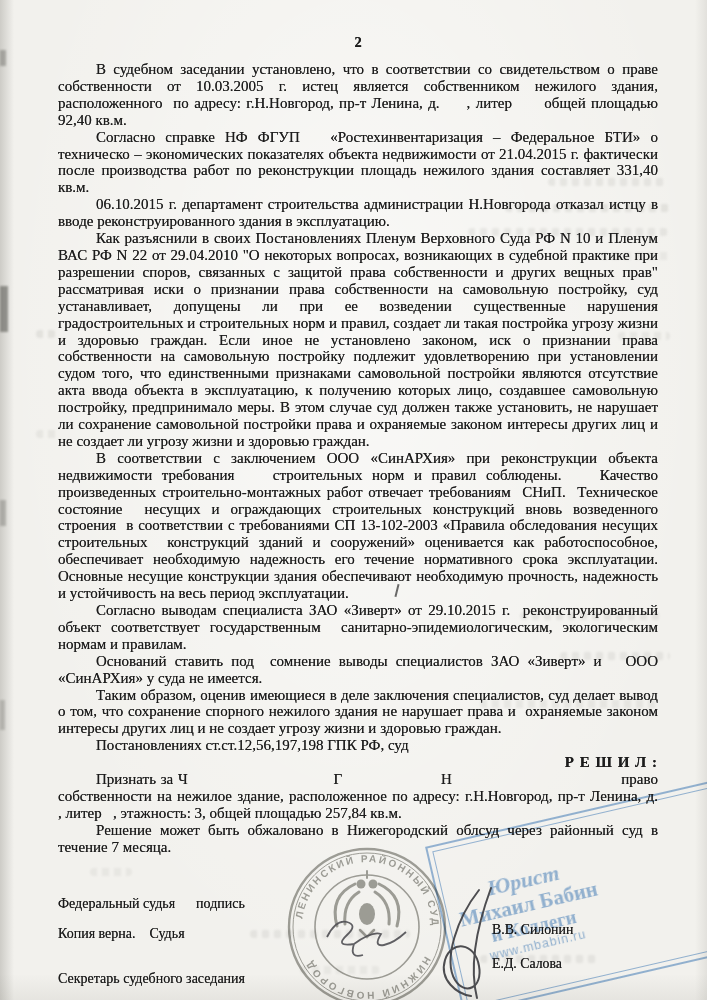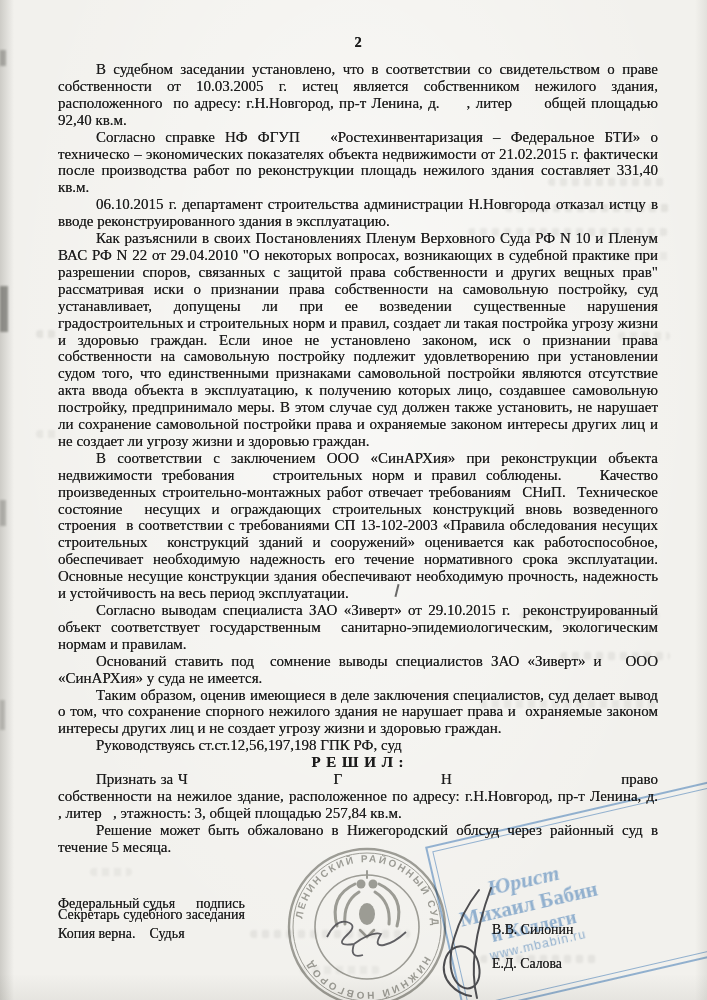--- a/index.html
+++ b/index.html
@@ -21,21 +21,21 @@
     position:absolute;top:34px;left:58px;width:600px;
     text-align:center;font-size:14.5px;font-weight:bold;
     text-shadow:0 0 .5px rgba(25,25,25,.85);
   }
   .content{
     position:absolute;top:61px;left:58px;width:600px;
     font-size:15px;line-height:16.9px;
     text-shadow:0 0 .55px rgba(25,25,25,.8);
   }
   .para{margin:0;text-align:justify;text-indent:38px;white-space:pre-wrap;}
-  .para.center{text-align:center;text-indent:0;letter-spacing:1px;font-weight:bold;}
+  .para.center{text-align:right;text-indent:0;letter-spacing:1px;font-weight:bold;}
   .sigline{
     position:absolute;left:58px;font-size:14px;white-space:pre-wrap;
     text-shadow:0 0 .55px rgba(25,25,25,.8);
   }
   .signame{
     position:absolute;left:492px;font-size:13.8px;white-space:pre;
     text-shadow:0 0 .55px rgba(25,25,25,.8);
   }
   
   .seal{
@@ -95,36 +95,36 @@
   <div class="edge" style="left:0;top:286px;width:8px;height:46px;opacity:.45;"></div>
   <div class="edge" style="left:0;top:50px;width:6px;height:16px;opacity:.3;"></div>
   <div class="edge" style="left:0;top:500px;width:6px;height:26px;opacity:.25;"></div>
   <div class="edge" style="left:0;top:700px;width:5px;height:30px;opacity:.2;"></div>
   <div class="inkmark"></div>
 
   <div class="pageno">2</div>
 
   <div class="content">
       <p class="para indent">В судебном заседании установлено, что в соответствии со свидетельством о праве собственности от 10.03.2005 г. истец является собственником нежилого здания, расположенного  по адресу: г.Н.Новгород, пр-т Ленина, д.     , литер      общей площадью 92,40 кв.м.</p>
-      <p class="para indent">Согласно справке НФ ФГУП   «Ростехинвентаризация – Федеральное БТИ» о техническо – экономических показателях объекта недвижимости от 21.02.2015 г. фактически после производства работ по реконструкции площадь нежилого здания составляет 331,40 кв.м.</p>
+      <p class="para indent">Согласно справке НФ ФГУП   «Ростехинвентаризация – Федеральное БТИ» о техническо – экономических показателях объекта недвижимости от 21.04.2015 г. фактически после производства работ по реконструкции площадь нежилого здания составляет 331,40 кв.м.</p>
       <p class="para indent">06.10.2015 г. департамент строительства администрации Н.Новгорода отказал истцу в вводе реконструированного здания в эксплуатацию.</p>
       <p class="para indent">Как разъяснили в своих Постановлениях Пленум Верховного Суда РФ N 10 и Пленум ВАС РФ N 22 от 29.04.2010 "О некоторых вопросах, возникающих в судебной практике при разрешении споров, связанных с защитой права собственности и других вещных прав" рассматривая иски о признании права собственности на самовольную постройку, суд устанавливает,  допущены  ли  при  ее  возведении  существенные  нарушения градостроительных и строительных норм и правил, создает ли такая постройка угрозу жизни и здоровью граждан. Если иное не установлено законом, иск о признании права собственности на самовольную постройку подлежит удовлетворению при установлении судом того, что единственными признаками самовольной постройки являются отсутствие акта ввода объекта в эксплуатацию, к получению которых лицо, создавшее самовольную постройку, предпринимало меры. В этом случае суд должен также установить, не нарушает ли сохранение самовольной постройки права и охраняемые законом интересы других лиц и не создает ли угрозу жизни и здоровью граждан.</p>
       <p class="para indent">В соответствии с заключением ООО «СинАРХия» при реконструкции объекта недвижимости требования    строительных норм и правил соблюдены.    Качество произведенных строительно-монтажных работ отвечает требованиям  СНиП.  Техническое состояние  несущих и ограждающих строительных конструкций вновь возведенного строения  в соответствии с требованиями СП 13-102-2003 «Правила обследования несущих строительных  конструкций зданий и сооружений» оценивается как работоспособное, обеспечивает необходимую надежность его течение нормативного срока эксплуатации. Основные несущие конструкции здания обеспечивают необходимую прочность, надежность и устойчивость на весь период эксплуатации.</p>
       <p class="para indent">Согласно выводам специалиста ЗАО «Зиверт» от 29.10.2015 г.  реконструированный объект соответствует государственным  санитарно-эпидемиологическим, экологическим нормам и правилам.</p>
       <p class="para indent">Оснований ставить под  сомнение выводы специалистов ЗАО «Зиверт» и   ООО «СинАРХия» у суда не имеется.</p>
       <p class="para indent">Таким образом, оценив имеющиеся в деле заключения специалистов, суд делает вывод о том, что сохранение спорного нежилого здания не нарушает права и  охраняемые законом интересы других лиц и не создает угрозу жизни и здоровью граждан.</p>
-      <p class="para indent">Руководствуясь ст.ст.12,56,197,198 ГПК РФ, суд</p>
+      <p class="para indent">Постановлениях ст.ст.12,56,197,198 ГПК РФ, суд</p>
       <p class="para center">Р Е Ш И Л :</p>
       <p class="para indent">Признать за Ч                               Г                     Н                                    право собственности на нежилое здание, расположенное по адресу: г.Н.Новгород, пр-т Ленина, д.    , литер   , этажность: 3, общей площадью 257,84 кв.м.</p>
-      <p class="para indent">Решение может быть обжаловано в Нижегородский облсуд через районный суд в течение 5 месяца.</p>
+      <p class="para indent">Решение может быть обжаловано в Нижегородский облсуд через районный суд в течение 7 месяца.</p>
     </div>
 
   <div class="sigline" style="top:896px;">Федеральный судья      подпись</div>
   <div class="sigline" style="top:926px;">Копия верна.    Судья</div>
-  <div class="sigline" style="top:907px;">Секретарь судебного заседания</div>
+  <div class="sigline" style="top:971px;">Секретарь судебного заседания</div>
   <div class="signame" style="top:922px;">В.В. Силонин</div>
   <div class="signame" style="top:956px;">Е.Д. Салова</div>
 
   <svg class="seal" viewBox="0 0 170 170" style="color: rgb(139, 139, 133);">
     <defs>
       <filter id="b1" x="-20%" y="-20%" width="140%" height="140%">
           <feGaussianBlur stdDeviation="0.7"></feGaussianBlur>
         </filter>
       <path id="arcTop" d="M 20 85 A 65 65 0 1 1 150 85" fill="none"></path>
       <path id="arcBot" d="M 150 85 A 65 65 0 1 1 20 85" fill="none"></path>

